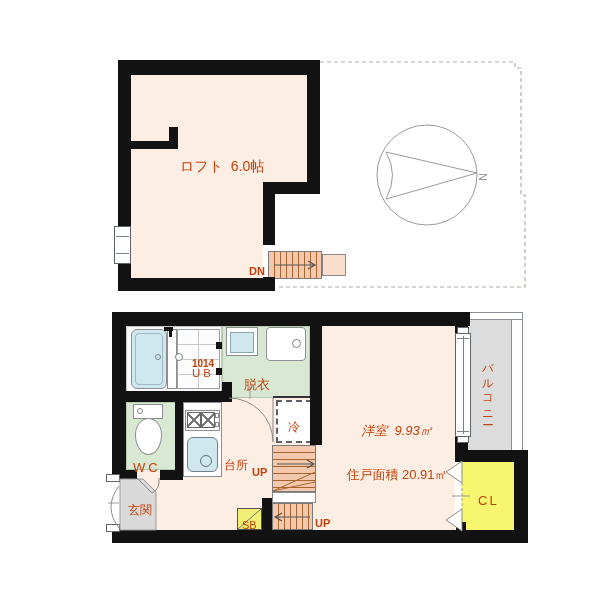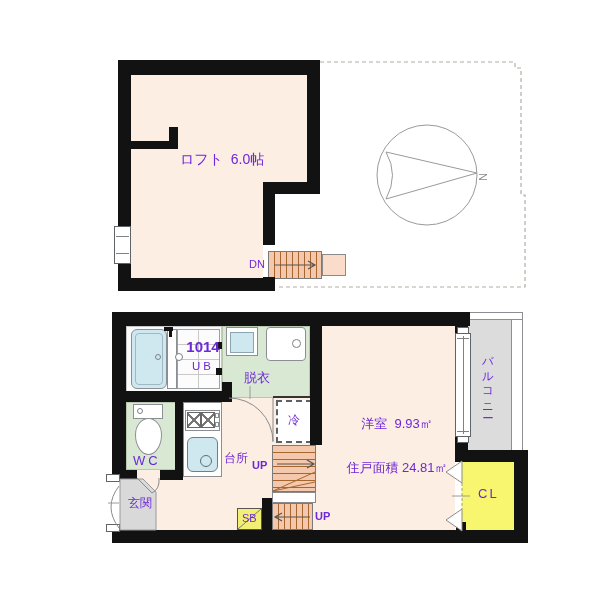--- a/index.html
+++ b/index.html
@@ -10,21 +10,21 @@
   .floor-main{position:absolute;background:var(--c-floor_main);}
   .floor-wet{position:absolute;background:var(--c-floor_wet);box-shadow:inset 0 0 0 1px rgba(120,140,110,.35);}
   .fixture{position:absolute;background:#ffffff;border:1px solid #8b8f93;box-sizing:border-box;}
   .water{background:var(--c-water_fixture);}
   .win{position:absolute;background:#ffffff;border:1px solid #5f6468;box-sizing:border-box;}
   .winline{position:absolute;background:#7d8286;}
   .stair{position:absolute;background:var(--c-stairs);border:1px solid #7a7a7a;box-sizing:border-box;}
   .treads-v{background-image:repeating-linear-gradient(90deg,transparent 0,transparent 5px,#a8662e 5px,#a8662e 6px);}
   .treads-h{background-image:repeating-linear-gradient(180deg,transparent 0,transparent 6px,#a8662e 6px,#a8662e 7px);}
   .landing{position:absolute;background:var(--c-stairs_landing);border:1px solid #8a8a8a;box-sizing:border-box;}
-  .lbl{position:absolute;color:#6d28d9;white-space:pre;line-height:1;z-index:6;}
+  .lbl{position:absolute;color:#c2410c;white-space:pre;line-height:1;z-index:6;margin-top:7px;}
   .tile{position:absolute;background-color:#fcfcfc;border:1px solid #9aa0a4;box-sizing:border-box;
         background-image:linear-gradient(#c9c9c9,#c9c9c9),repeating-linear-gradient(180deg,transparent 0,transparent 14px,#c9c9c9 14px,#c9c9c9 15px);
         background-size:1px 100%,100% 100%;background-position:50% 0,0 0;background-repeat:no-repeat,repeat;}
   .burner{position:absolute;border:1px solid #666;box-sizing:border-box;
         background-image:linear-gradient(45deg,transparent 45%,#777 45%,#777 55%,transparent 55%),
                          linear-gradient(-45deg,transparent 45%,#777 45%,#777 55%,transparent 55%);}
   .circ{position:absolute;border:1px solid #7c8286;border-radius:50%;box-sizing:border-box;background:transparent;}
   svg#overlay{position:absolute;left:0;top:0;z-index:5;pointer-events:none;}
   .z1{z-index:1}.z2{z-index:2}.z3{z-index:3}.z4{z-index:4}
 </style>
@@ -46,21 +46,21 @@
   <div class="wall z3" style="left:126px;top:141px;width:50px;height:8px;"></div>
   <div class="wall z3" style="left:169px;top:127px;width:9px;height:22px;"></div>
 
   <div class="win z4" style="left:114px;top:226px;width:17px;height:38px;">
     <div class="winline" style="left:1px;top:9px;width:13px;height:1px;"></div>
     <div class="winline" style="left:1px;top:26px;width:13px;height:1px;"></div>
   </div>
 
   <div class="stair treads-v z2" style="left:268px;top:251px;width:54px;height:28px;"></div>
   <div class="landing z2" style="left:322px;top:254px;width:24px;height:22px;"></div>
-  <div class="lbl" style="left:249px;top:259px;font-size:11px;font-weight:normal;">DN</div>
+  <div class="lbl" style="left:249px;top:259px;font-size:11px;font-weight:bold;">DN</div>
 
   <div class="lbl" style="left:180px;top:152px;font-size:14px;">ロフト  6.0帖</div>
 
   <div class="floor-main z1" style="left:126px;top:326px;width:329px;height:204px;"></div>
 
   <div class="abs z1" style="left:126px;top:326px;width:96px;height:66px;background:#fafafa;box-shadow:inset 0 0 0 1px #c4c7ca;"></div>
   <div class="floor-wet z1" style="left:222px;top:326px;width:88px;height:72px;"></div>
   <div class="floor-wet z1" style="left:126px;top:402px;width:51px;height:68px;"></div>
 
   <div class="abs z1" style="left:468px;top:315px;width:44px;height:137px;background:var(--c-balcony_floor);"></div>
@@ -160,25 +160,25 @@
     <line x1="238" y1="529" x2="261" y2="509" stroke="#777" stroke-width="1"></line>
 
     <path d="M273,491 L315,472 M273,491 L315,482" stroke="#a8662e" stroke-width="1" fill="none"></path>
 
     <path d="M274,265 L314,265 M308,261 L315,265 L308,269" fill="none" stroke="#555" stroke-width="1.2"></path>
     <path d="M277,464 L313,464 M307,460 L314,464 L307,468" fill="none" stroke="#555" stroke-width="1.2"></path>
     <path d="M310,517 L276,517 M282,513 L275,517 L282,521" fill="none" stroke="#555" stroke-width="1.2"></path>
   </svg>
 
   <div class="lbl" style="left:327px;top:388px;width:140px;text-align:center;font-size:13px;line-height:14.5px;">
-    <span style="display:block;">洋室  9.93㎡</span>
-    <span style="display:block;">住戸面積 24.81㎡</span>
+    <span style="display:block;font-style:italic;">洋室  9.93㎡</span>
+    <span style="display:block;">住戸面積 20.91㎡</span>
   </div>
 
-  <div class="lbl" style="left:184px;top:339px;width:38px;text-align:center;font-size:15px;font-weight:bold;">1014</div>
+  <div class="lbl" style="left:184px;top:352px;width:38px;text-align:center;font-size:10px;font-weight:bold;">1014</div>
   <div class="lbl" style="left:184px;top:361px;width:38px;text-align:center;font-size:11.5px;letter-spacing:3px;">UB</div>
   <div class="lbl" style="left:244px;top:371px;font-size:13px;">脱衣</div>
   <div class="lbl" style="left:133px;top:454px;font-size:13px;letter-spacing:3px;">WC</div>
   <div class="lbl" style="left:224px;top:452px;font-size:12px;">台所</div>
   <div class="lbl" style="left:128px;top:497px;font-size:12px;">玄関</div>
   <div class="lbl" style="left:288px;top:414px;font-size:12px;">冷</div>
   <div class="lbl" style="left:252px;top:460px;font-size:11px;font-weight:bold;">UP</div>
   <div class="lbl" style="left:315px;top:511px;font-size:11px;font-weight:bold;">UP</div>
   <div class="lbl" style="left:242px;top:513px;font-size:11px;">SB</div>
   <div class="lbl" style="left:478px;top:487px;font-size:13px;letter-spacing:2px;">CL</div>

